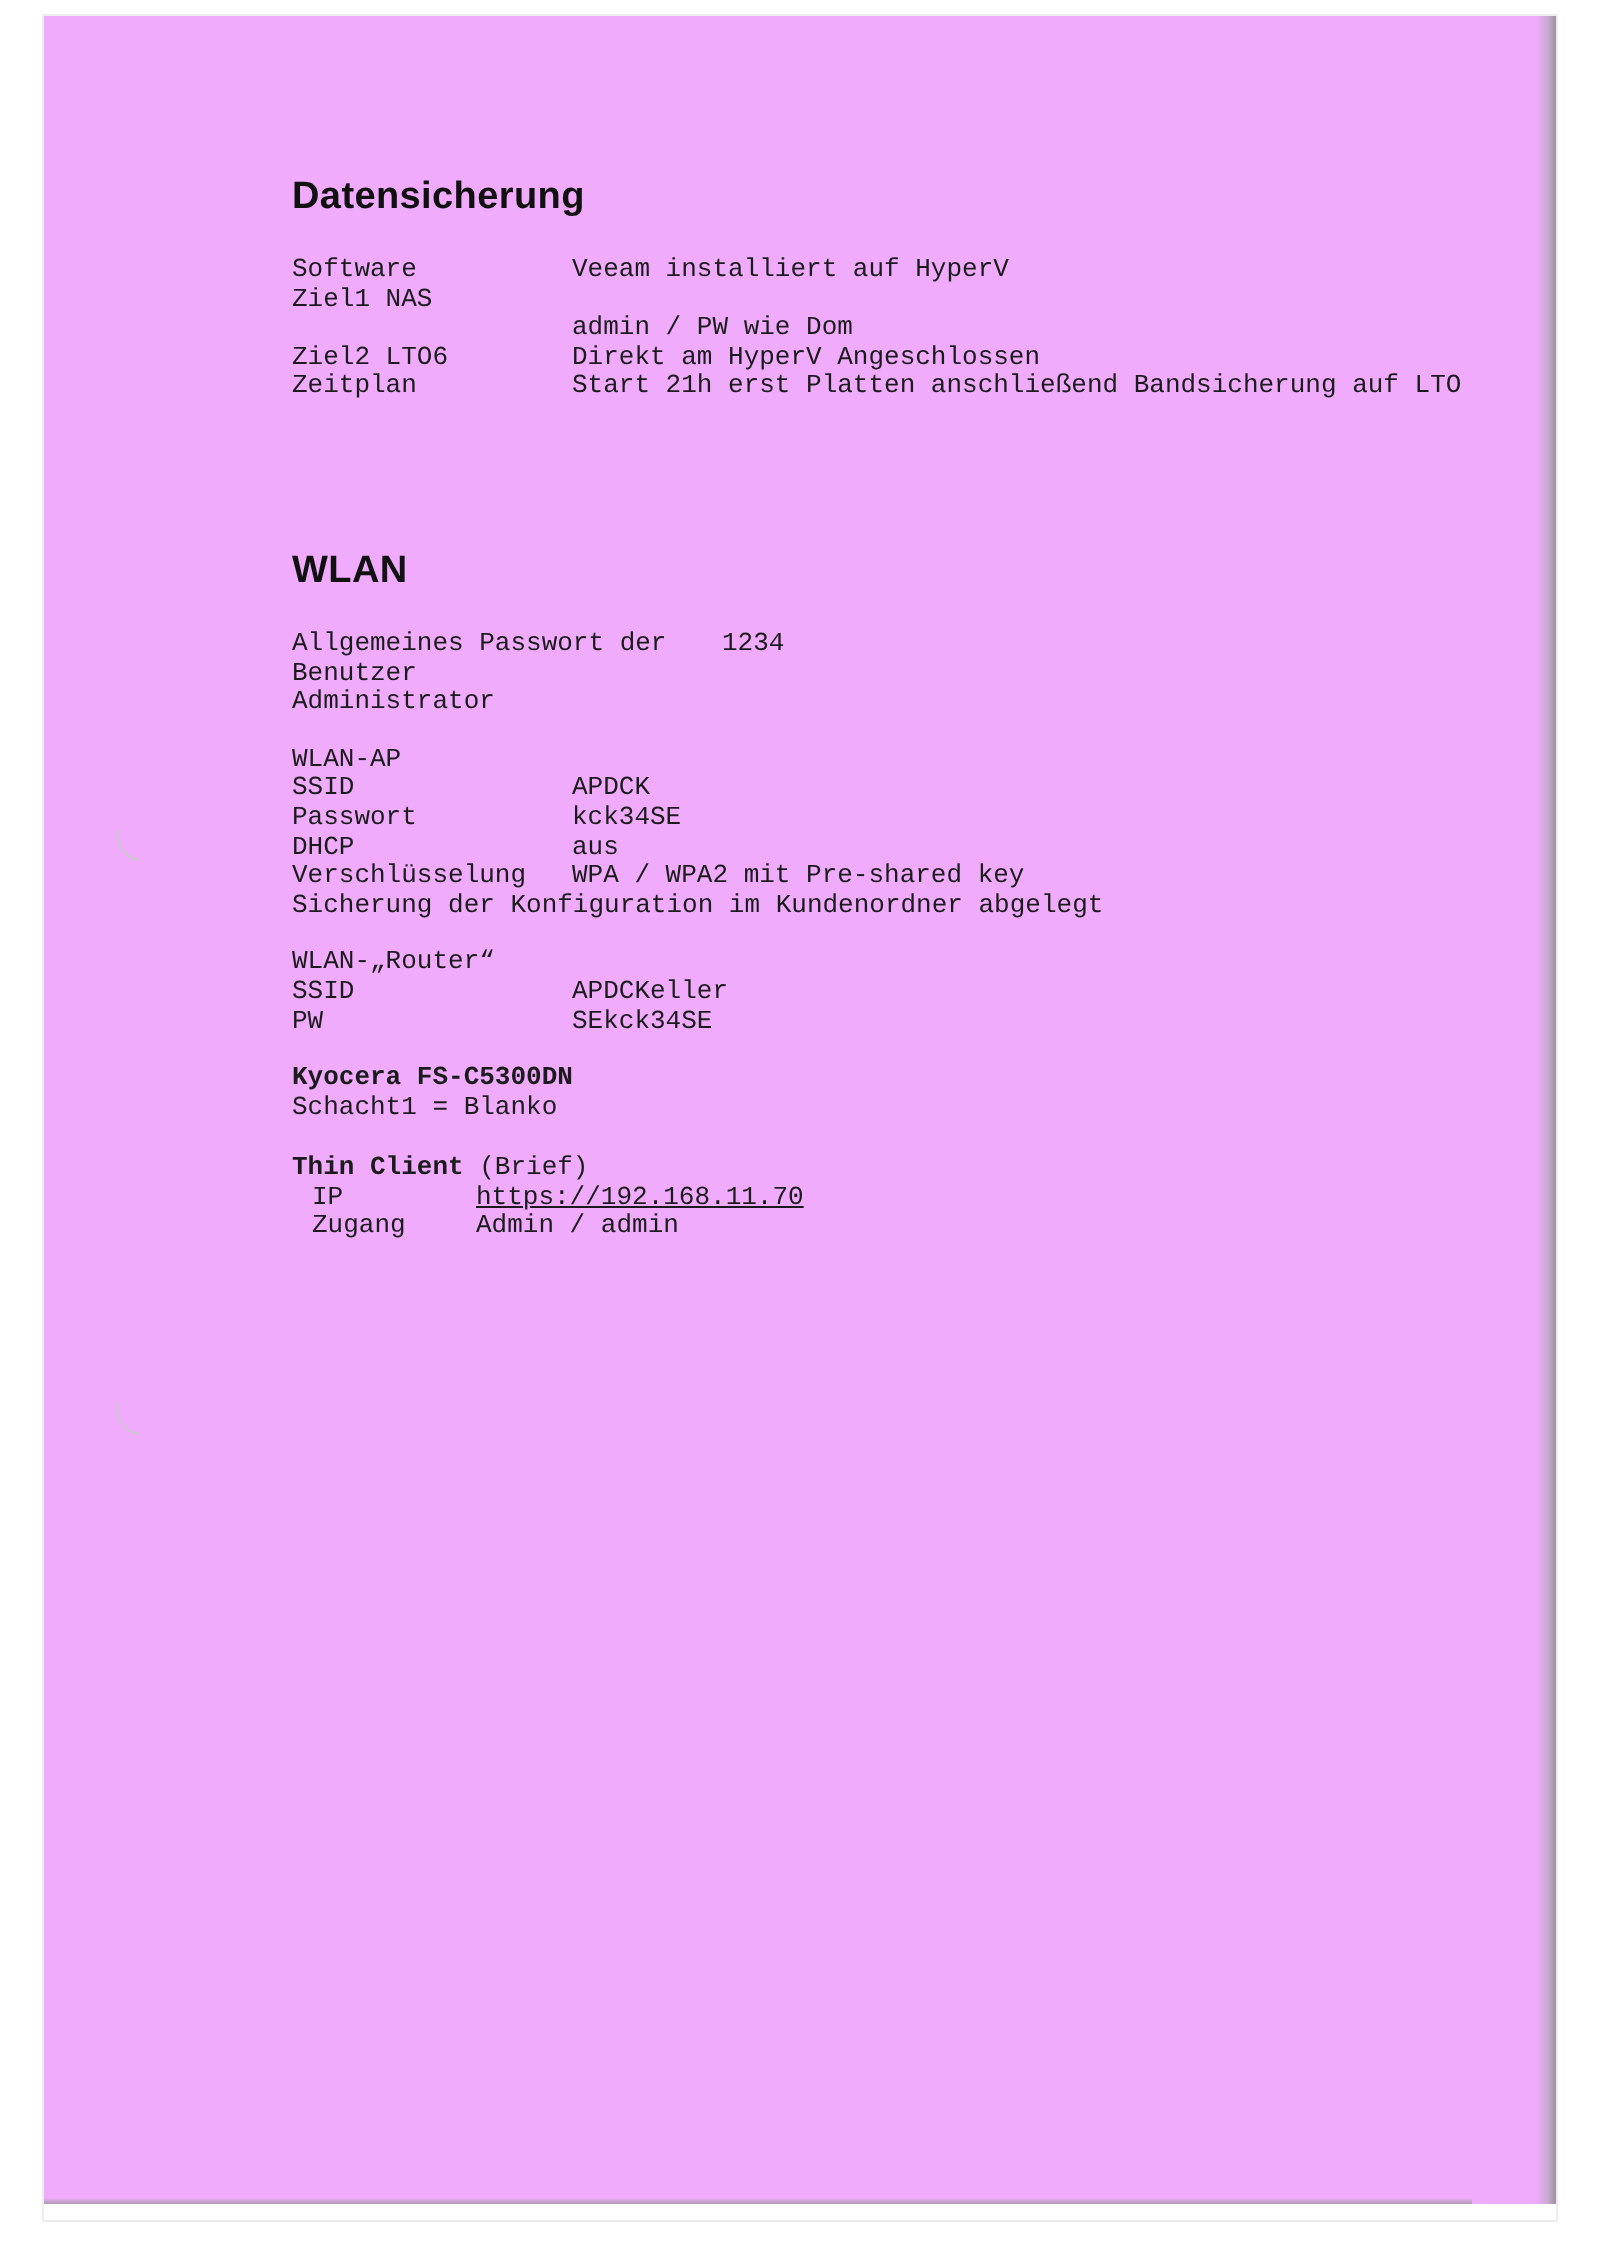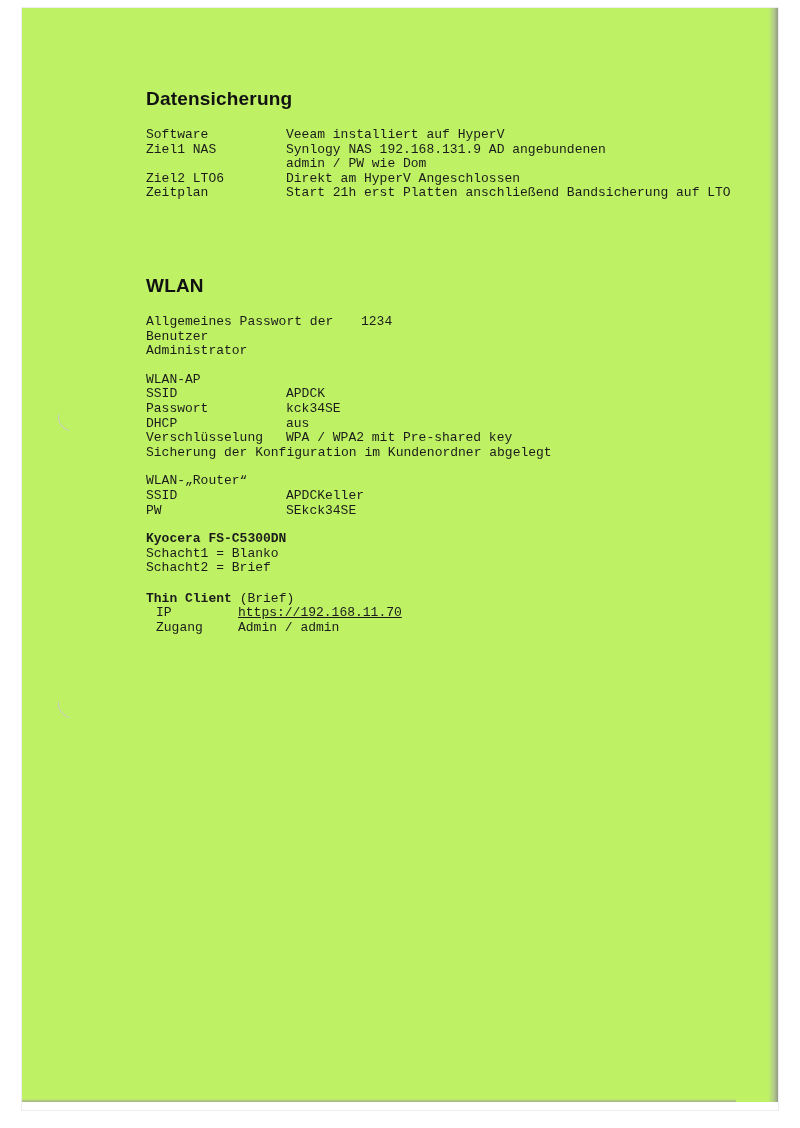--- a/index.html
+++ b/index.html
@@ -16,21 +16,21 @@
     color: #1b1b1b;
   }
 
   
   #page-sheet {
     position: absolute;
     left: 22px;
     top: 8px;
     width: 756px;
     height: 1102px;
-    background: #bef264;
+    background: #f0abfc;
     box-shadow: 0 0 0 1px #ededed;
   }
 
   
   #edge-right {
     position: absolute;
     right: 0px;
     top: 0px;
     width: 10px;
     height: 1095px;
@@ -124,21 +124,20 @@
 
     <div class="spacer-md"></div>
 
     <div class="block">
       <div class="row">
         <span class="col-label">Software</span>
         <span class="col-value">Veeam installiert auf HyperV</span>
       </div>
       <div class="row">
         <span class="col-label">Ziel1 NAS</span>
-        <span class="col-value">Synlogy NAS 192.168.131.9 AD angebundenen</span>
       </div>
       <div class="row">
         <span class="col-label"></span>
         <span class="col-value">admin / PW wie Dom</span>
       </div>
       <div class="row">
         <span class="col-label">Ziel2 LTO6</span>
         <span class="col-value">Direkt am HyperV Angeschlossen</span>
       </div>
       <div class="row">
@@ -199,21 +198,20 @@
         <span class="col-label">PW</span>
         <span class="col-value">SEkck34SE</span>
       </div>
     </div>
 
     <div style="height:14px"></div>
 
     <div class="block">
       <div class="bold">Kyocera FS-C5300DN</div>
       <div>Schacht1 = Blanko</div>
-      <div>Schacht2 = Brief</div>
     </div>
 
     <div style="height:16px"></div>
 
     <div class="block">
       <div>
         <span class="bold">Thin Client</span><span> (Brief)</span>
       </div>
       <div class="row">
         <span class="col-label-mid">IP</span>

